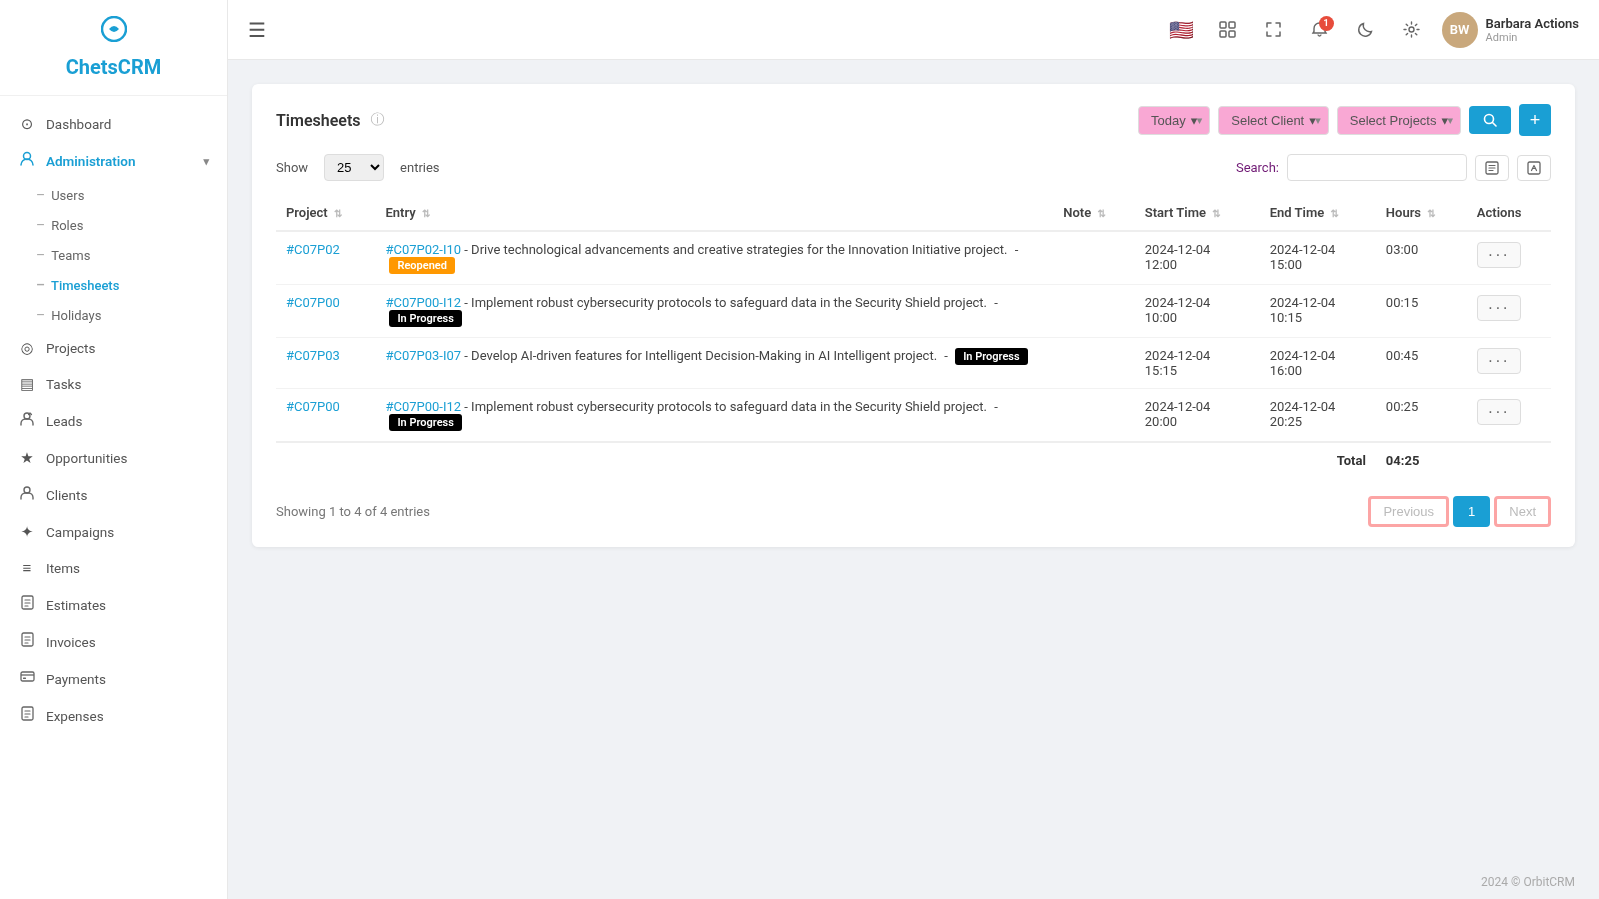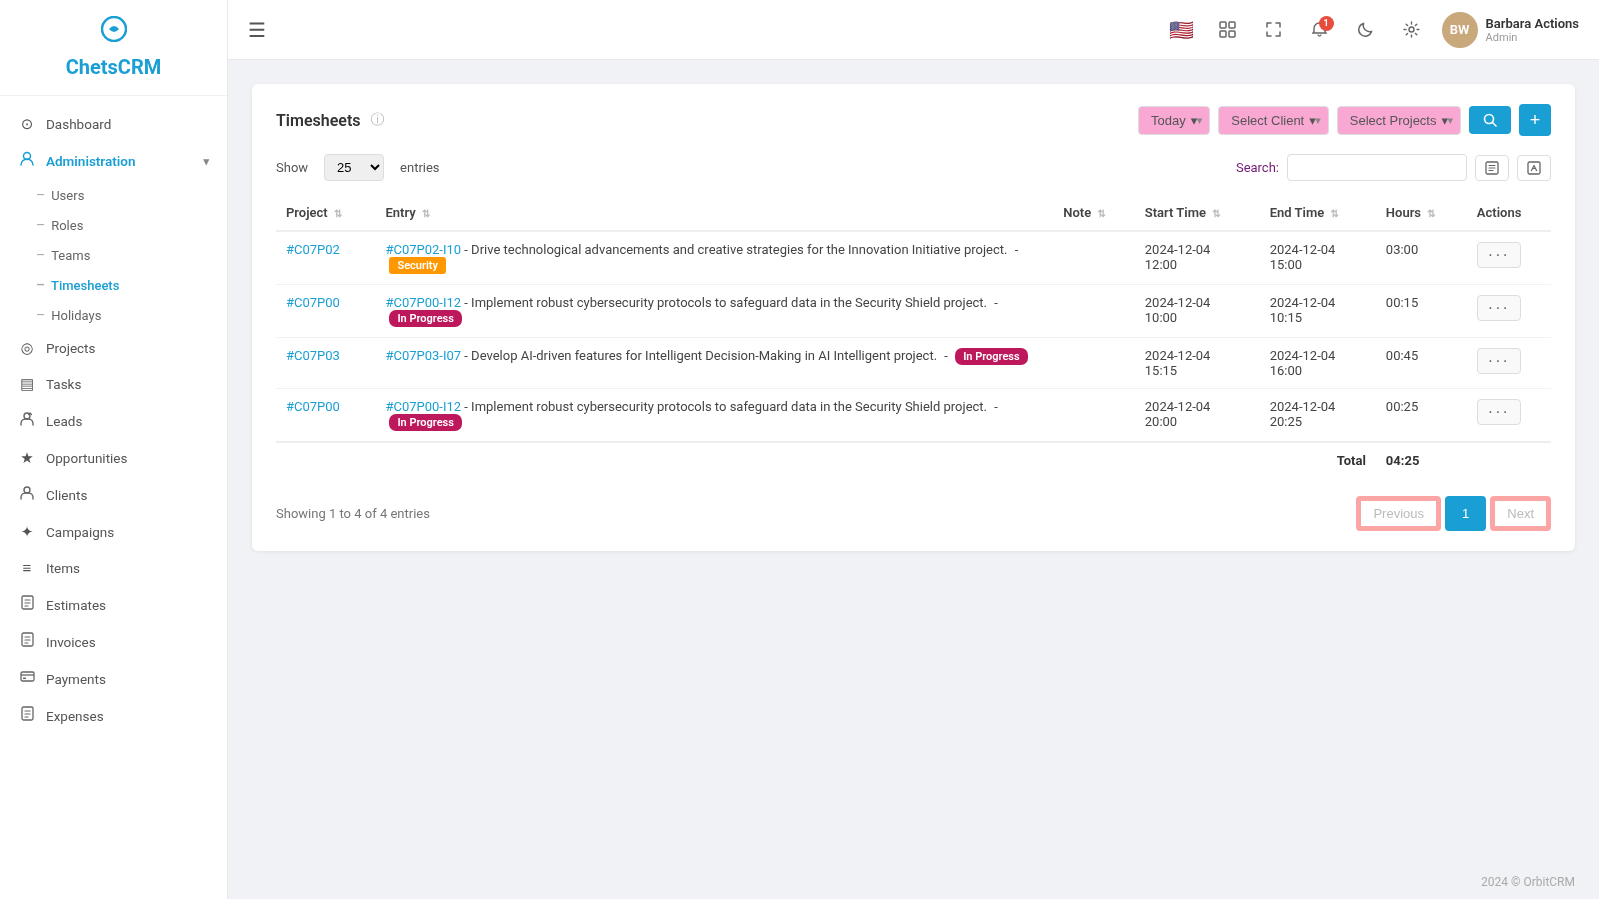--- a/index.html
+++ b/index.html
@@ -66,33 +66,33 @@
     table { width: 100%; border-collapse: collapse; font-size: 13px; }
     th { text-align: left; padding: 10px 10px; color: #444; font-weight: 600; border-bottom: 2px solid #eee; white-space: nowrap; cursor: pointer; user-select: none; }
     th .sort-icon { color: #bbb; font-size: 10px; margin-left: 3px; }
     td { padding: 10px 10px; border-bottom: 1px solid #f2f2f2; vertical-align: top; color: #444; }
     tr:last-child td { border-bottom: none; }
     .link { color: #1a9fd4; text-decoration: none; cursor: pointer; }
 
     
     .badge { display: inline-block; padding: 2px 8px; border-radius: 3px; font-size: 11px; font-weight: 600; }
     .badge-reopened { background: #ff9800; color: #fff; }
-    .badge-in-progress { background: #be185d; color: #fff; border-radius: 7px; }
+    .badge-in-progress { background: #000000; color: #fff; }
 
     
     .actions-btn { border: 1px solid #ddd; background: #f9f9f9; color: #666; padding: 3px 10px; border-radius: 4px; cursor: pointer; font-size: 16px; letter-spacing: 2px; }
 
     
     .total-row td { font-weight: 700; color: #333; border-top: 2px solid #eee; border-bottom: none; }
 
     
     .pagination-area { display: flex; align-items: center; justify-content: space-between; margin-top: 18px; }
     .pagination-info { font-size: 13px; color: #777; }
     .pagination-btns { display: flex; align-items: center; gap: 4px; }
-    .page-btn { border: 5px solid #fca5a5; background: #fff; color: #555; padding: 5px 12px; border-radius: 4px; cursor: pointer; font-size: 13px; }
+    .page-btn { border: 3px solid #fca5a5; background: #fff; color: #555; padding: 5px 12px; border-radius: 4px; cursor: pointer; font-size: 13px; }
     .page-btn.active { background: #1a9fd4; color: #fff; border-color: #1a9fd4; }
     .page-btn.disabled { color: #bbb; cursor: default; }
 
     
     .footer { background: #f0f2f5; text-align: right; padding: 10px 24px; font-size: 12px; color: #aaa; }
   </style>
 </head>
 <body>
 
 <div class="sidebar">
@@ -353,21 +353,21 @@
         </thead>
         <tbody id="table-body">
         <tr>
       <td>
         <a class="link">#C07P02</a>
       </td>
       <td style="max-width:520px;">
         <a class="link">#C07P02-I10</a>
         <span> - Drive technological advancements and creative strategies for the Innovation Initiative project.</span>
         <span style="margin-left:4px;">-</span>
-        <span class="badge badge-reopened" style="margin-left:4px;">Security</span>
+        <span class="badge badge-reopened" style="margin-left:4px;">Reopened</span>
       </td>
       <td></td>
       <td>2024-12-04<br>12:00</td>
       <td>2024-12-04<br>15:00</td>
       <td>03:00</td>
       <td>
         <button class="actions-btn">···</button>
       </td>
     </tr>
             <tr>

